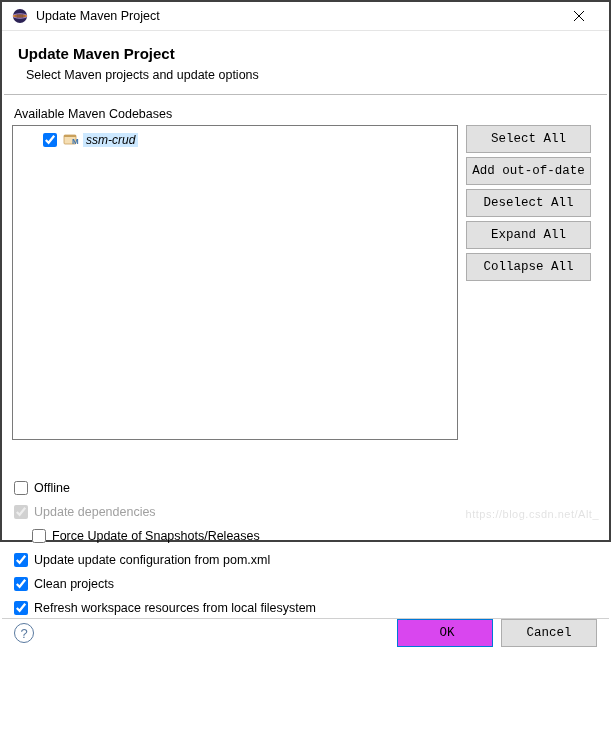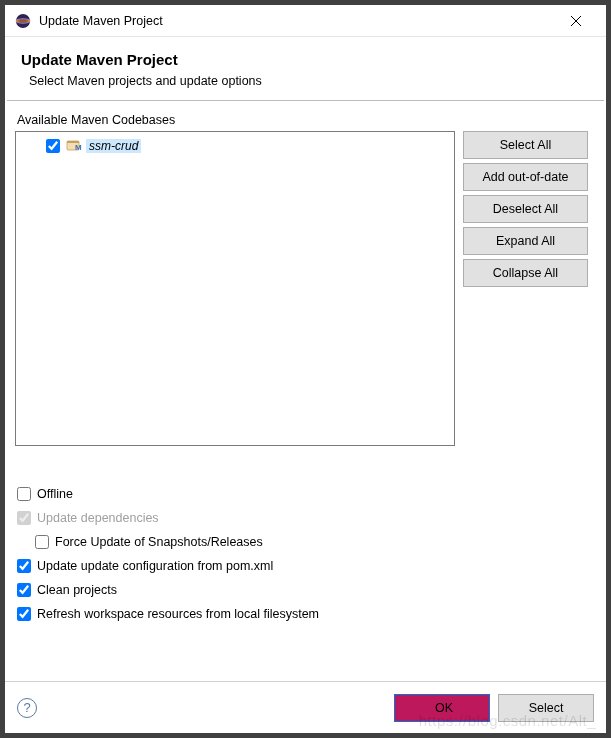--- a/index.html
+++ b/index.html
@@ -8,22 +8,22 @@
     font-family: "Segoe UI", Tahoma, sans-serif;
     font-size: 12px;
     background: #fff;
     color: #000;
     box-sizing: border-box;
   }
   *, *::before, *::after { box-sizing: inherit; }
 
   .window {
     position: relative;
-    width: 611px; height: 738px;
-    border: 5px solid #404040;
+    width: 611px; height: 542px;
+    border: 2px solid #404040;
     background: #fff;
     display: flex;
     flex-direction: column;
   }
 
   .titlebar {
     height: 32px;
     display: flex;
     align-items: center;
     padding: 0 10px;
@@ -115,21 +115,21 @@
     width: 125px;
     display: flex;
     flex-direction: column;
     gap: 4px;
   }
   .side-buttons button,
   .footer-buttons button {
     height: 28px;
     background: #e1e1e1;
     border: 1px solid #adadad;
-    font-family: Liberation Sans, sans-serif;
+    font-family: Liberation Mono, monospace;
     font-size: 12.5px;
     cursor: pointer;
     padding: 0 4px;
   }
 
   .options {
     margin-top: 38px;
     display: flex;
     flex-direction: column;
     gap: 4px;
@@ -166,28 +166,28 @@
     font-size: 13px;
     cursor: pointer;
   }
   .footer-spacer { flex: 1; }
   .footer-buttons { display: flex; gap: 8px; }
   .footer-buttons button {
     width: 96px;
   }
   .footer-buttons button.primary {
     border: 1.5px solid #0078d7;
-    background: #be185d;
+    background: #d946ef;
     padding-left: 8px;
   }
 
   .watermark {
     position: absolute;
-    right: 10px; bottom: 4px;
-    font-size: 15px;
+    right: 10px; bottom: 20px;
+    font-size: 11px;
     color: rgba(0,0,0,0.12);
     letter-spacing: 0.5px;
     pointer-events: none;
     text-align: right;
   }
 </style>
 </head>
 <body>
 
 <div class="window">
@@ -270,18 +270,18 @@
         <span>Refresh workspace resources from local filesystem</span>
       </label>
     </div>
   </div>
 
   <div class="footer">
     <span class="help-icon">?</span>
     <span class="footer-spacer"></span>
     <div class="footer-buttons">
       <button class="primary">OK</button>
-      <button>Select</button>
+      <button>Cancel</button>
     </div>
   </div>
 
   <div class="watermark">https://blog.csdn.net/Alt_</div>
 </div>
 
 </body></html>

